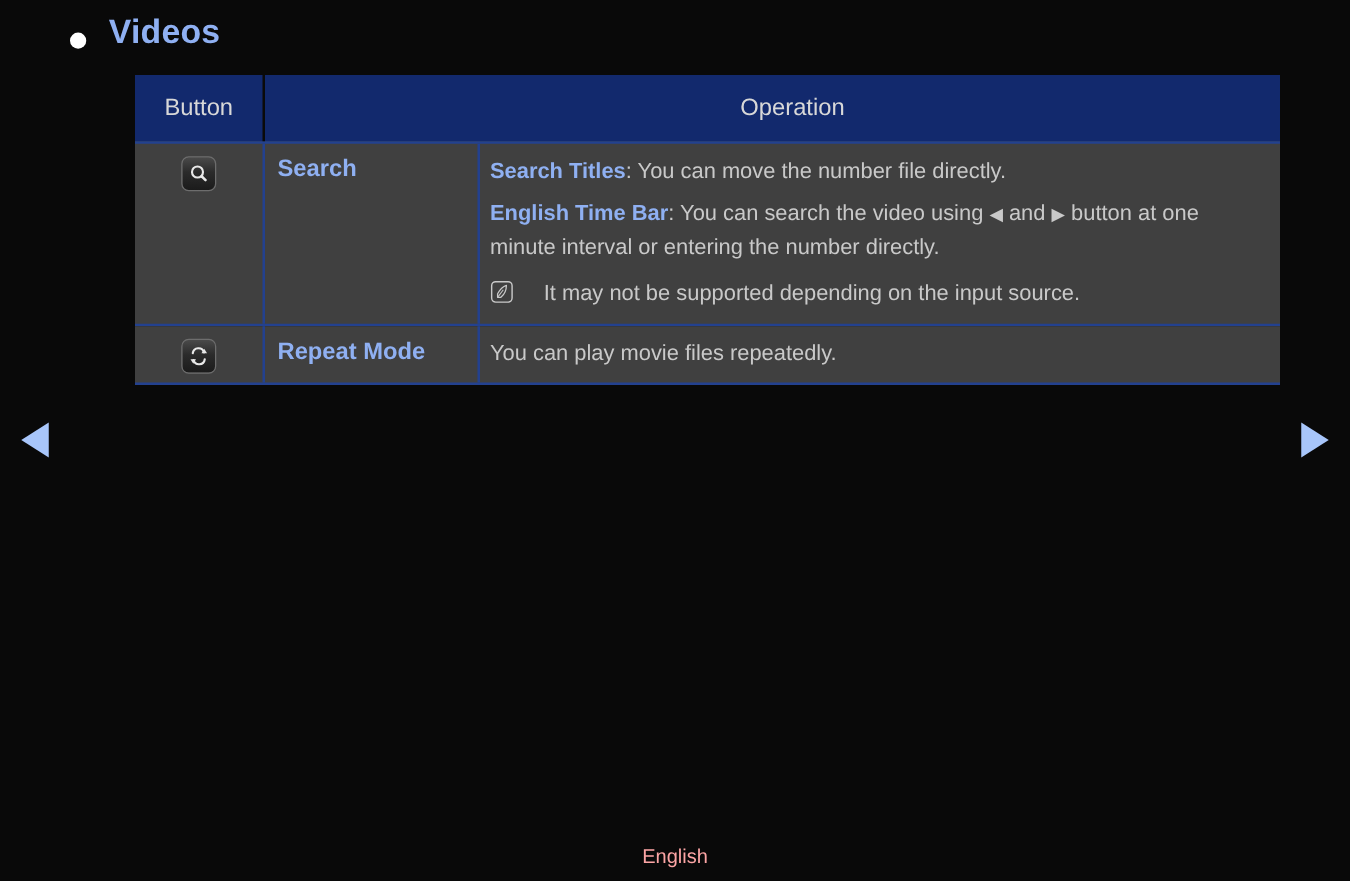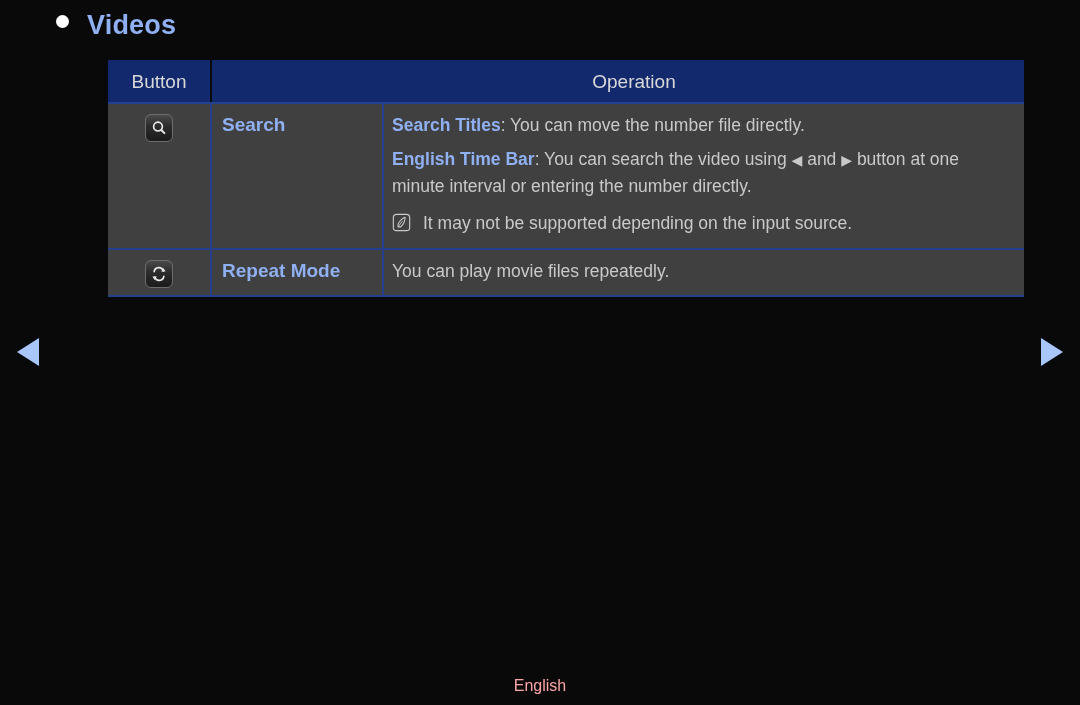--- a/index.html
+++ b/index.html
@@ -13,21 +13,21 @@
   #screen {
     position: relative;
     width: 1080px; height: 705px;
     background: #090909;
   }
 
   
   .title-row {
     position: absolute;
     left: 56px; top: 12px;
-    display: flex; align-items: flex-start; gap: 18px;
+    display: flex; align-items: flex-end; gap: 18px;
   }
   .bullet {
     width: 13px; height: 13px;
     border-radius: 50%;
     background: #ffffff;
     flex: 0 0 auto;
     margin-top: 3px;
   }
   .page-title {
     color: #8fb0f2;
@@ -38,21 +38,21 @@
   }
 
   
   .table-wrap {
     position: absolute;
     left: 108px; top: 60px;
     width: 916px;
   }
   .thead {
     display: flex;
-    height: 42px;
+    height: 53px;
     background: #12296d;
     gap: 32px;
   }
   .th {
     display: flex; align-items: center; justify-content: center;
     color: #d8d8d8;
     font-size: 19px;
     line-height: 1;
   }
   .th-button {
@@ -96,21 +96,21 @@
   .cell-op p { margin: 0 0 7px 0; }
   .cell-op p:last-child { margin-bottom: 0; }
   .op-key {
     color: #8fb0f2;
     font-weight: bold;
     text-align: center;
   }
   .tri { color: #c9c9c9; font-size: 14px; }
 
   .note-line {
-    display: flex; align-items: flex-start; gap: 12px;
+    display: flex; align-items: flex-start; gap: 24px;
     margin-top: 10px !important;
   }
 
   
   .keybtn {
     width: 28px; height: 28px;
     border-radius: 6px;
     background: linear-gradient(180deg,#4a4a4a 0%,#2b2b2b 45%,#1b1b1b 100%);
     border: 1px solid #6d6d6d;
     display: flex; align-items: center; justify-content: center;

